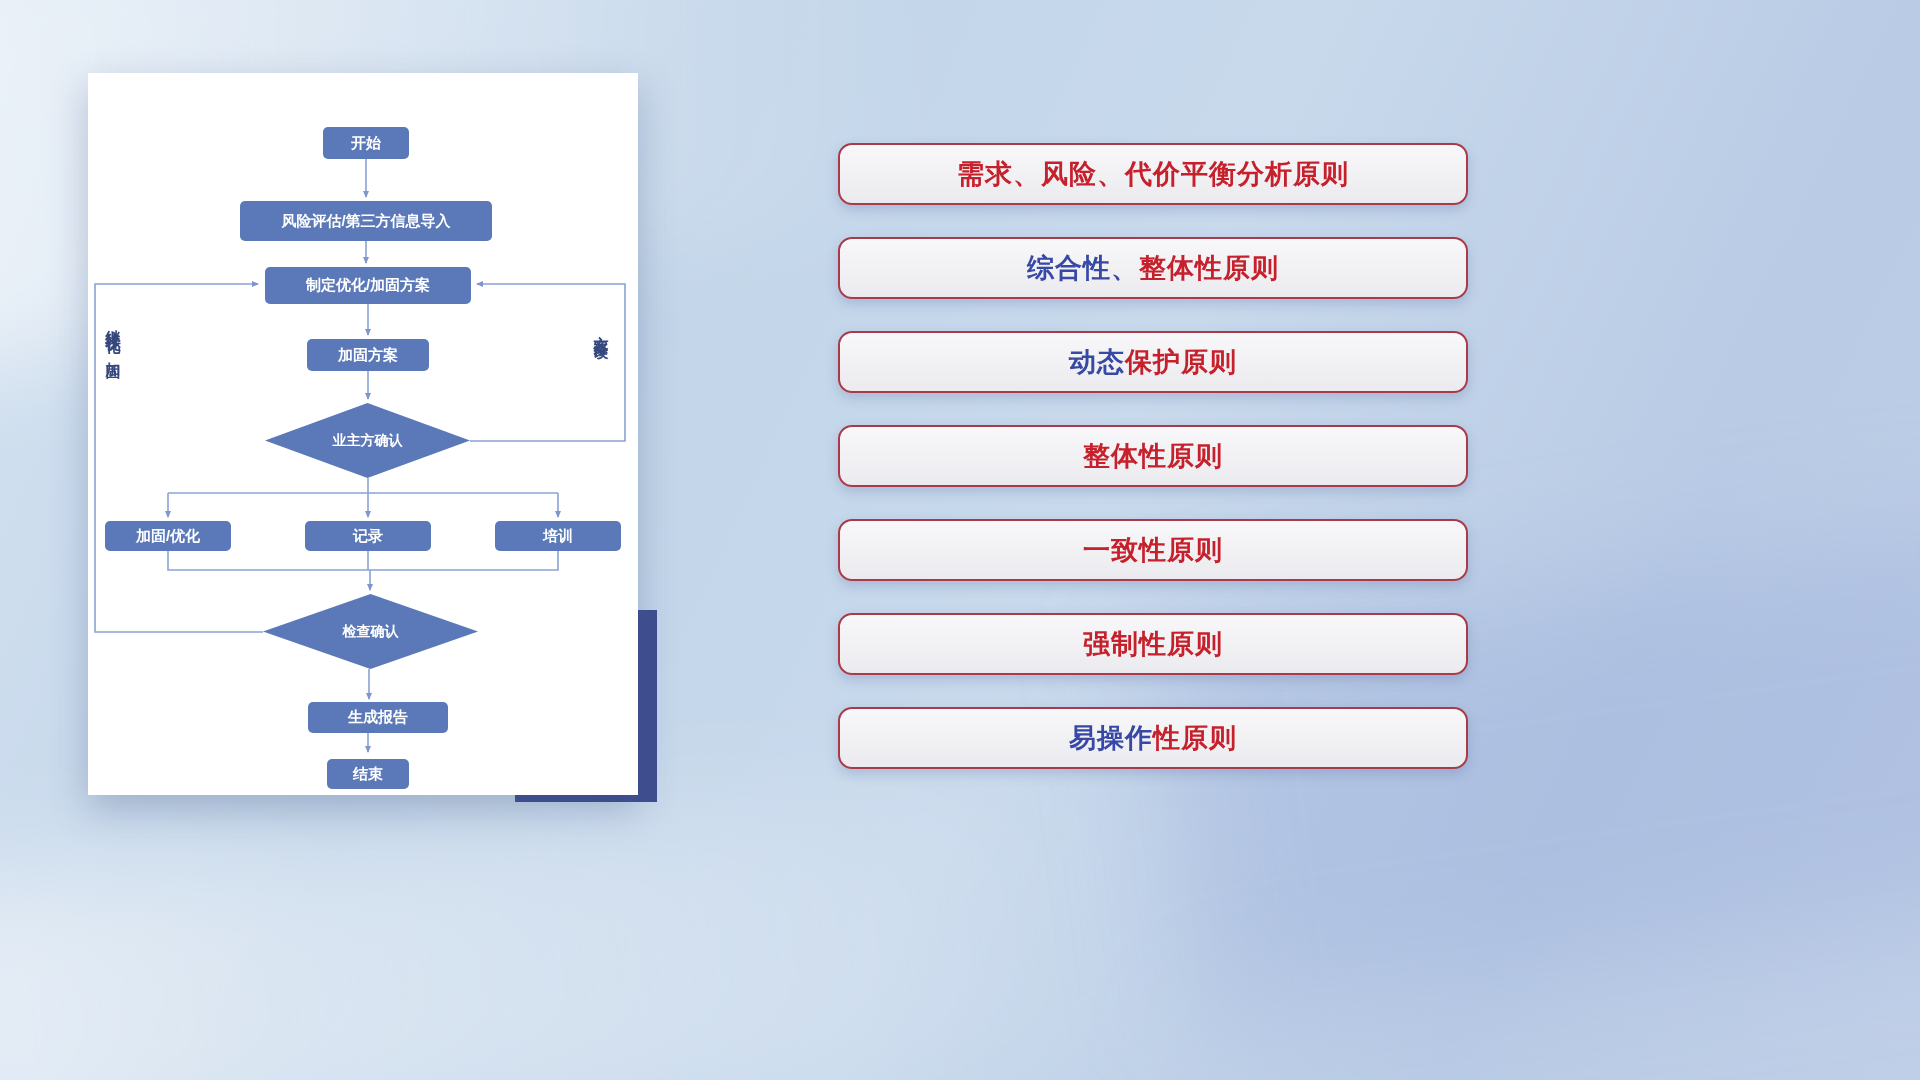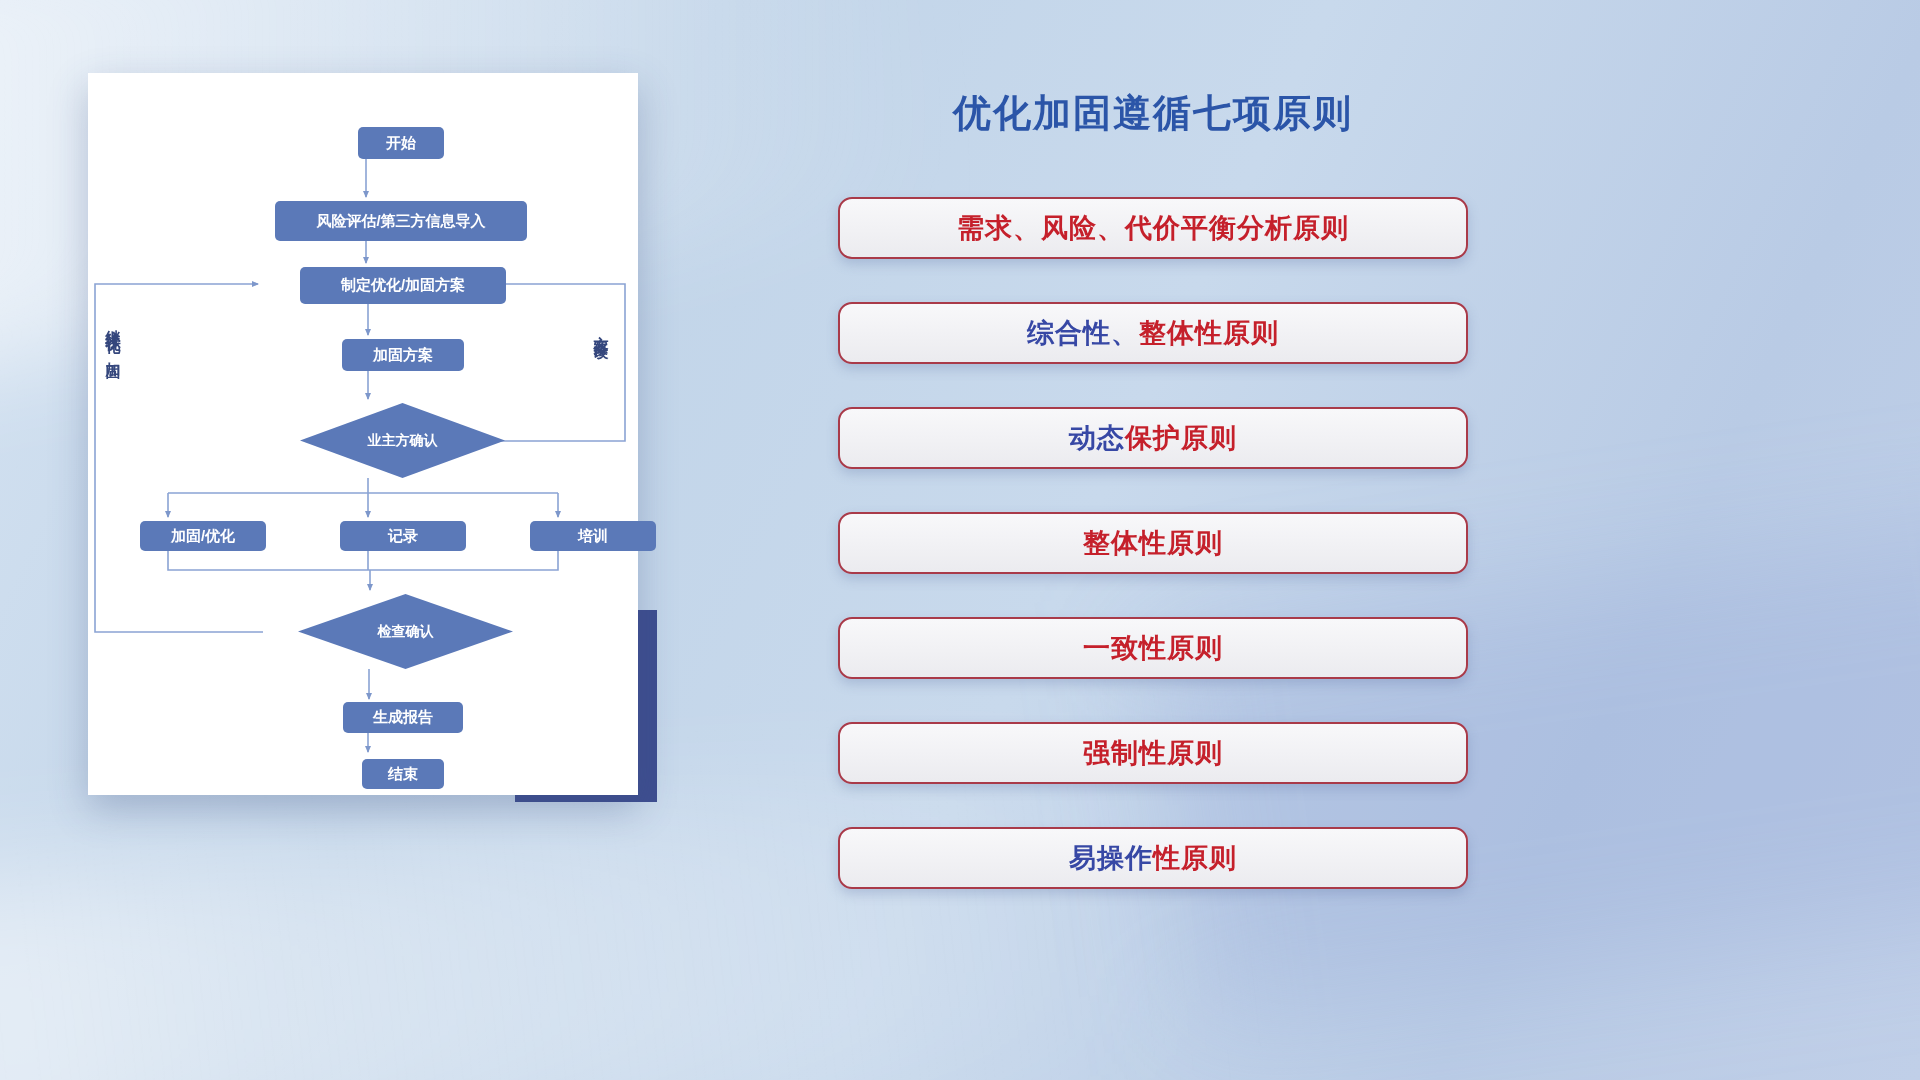--- a/index.html
+++ b/index.html
@@ -19,30 +19,30 @@
     background:rgba(148,168,214,.35);transform:rotate(-8deg);filter:blur(60px);}
 
   
   .accent-square{position:absolute;left:515px;top:610px;width:142px;height:192px;
     background:#3e4e90;z-index:1;}
   .flow-card{position:absolute;left:88px;top:73px;width:550px;height:722px;
     background:#ffffff;z-index:2;box-shadow:0 14px 36px rgba(60,80,130,.30);}
   .flow-card svg{position:absolute;left:0;top:0;z-index:1;}
   .fc-node{position:absolute;z-index:2;display:flex;align-items:center;justify-content:center;
     background:var(--node-blue,#5b79b8);color:#ffffff;font-weight:bold;font-size:15px;
-    border-radius:5px;text-align:center;line-height:1.1;margin-left:35px;}
+    border-radius:5px;text-align:center;line-height:1.1;}
   .fc-diamond{border-radius:0;clip-path:polygon(50% 0%,100% 50%,50% 100%,0% 50%);font-size:14px;}
   .fc-side-label{position:absolute;z-index:2;color:#35477d;font-weight:bold;font-size:15px;
     writing-mode:vertical-lr;text-orientation:upright;letter-spacing:3px;line-height:1;}
 
   
   .right-panel{position:absolute;left:838px;top:86px;width:630px;z-index:2;}
   .panel-title{margin:0;text-align:center;font-size:38px;line-height:54px;font-weight:bold;
     color:var(--title-blue,#2b55a8);letter-spacing:2px;}
-  .pill-list{margin-top:57px;display:flex;flex-direction:column;gap:43px;}
+  .pill-list{margin-top:57px;display:flex;flex-direction:column;gap:32px;}
   .pill{height:58px;border-radius:14px;border:2px solid #a93a49;
     background:linear-gradient(180deg,#f8f8fa 0%,#ebebef 100%);
     box-shadow:0 5px 12px rgba(90,110,160,.28);
     display:flex;align-items:center;justify-content:center;
     font-size:27px;font-weight:600;letter-spacing:1px;}
   .seg-blue{color:var(--accent-blue,#3748a5);}
   .seg-red{color:var(--accent-red,#c5202b);}
 </style>
 </head>
 <body>
@@ -82,29 +82,28 @@
 
   <div class="fc-node" style="left:235px;top:54px;width:86px;height:32px">开始</div>
   <div class="fc-node" style="left:152px;top:128px;width:252px;height:40px">风险评估/第三方信息导入</div>
   <div class="fc-node" style="left:177px;top:194px;width:206px;height:37px">制定优化/加固方案</div>
   <div class="fc-node" style="left:219px;top:266px;width:122px;height:32px">加固方案</div>
   <div class="fc-node fc-diamond" style="left:177px;top:330px;width:205px;height:75px">业主方确认</div>
   <div class="fc-node" style="left:17px;top:448px;width:126px;height:30px">加固/优化</div>
   <div class="fc-node" style="left:217px;top:448px;width:126px;height:30px">记录</div>
   <div class="fc-node" style="left:407px;top:448px;width:126px;height:30px">培训</div>
   <div class="fc-node fc-diamond" style="left:175px;top:521px;width:215px;height:75px">检查确认</div>
-  <div class="fc-node" style="left:220px;top:629px;width:120px;height:31px">生成报告</div>
+  <div class="fc-node" style="left:220px;top:629px;width:140px;height:31px">生成报告</div>
   <div class="fc-node" style="left:239px;top:686px;width:82px;height:30px">结束</div>
 
   <div class="fc-side-label" style="left:18px;top:245px">继续优化/加固</div>
   <div class="fc-side-label" style="left:506px;top:250px">方案修改</div>
 </div>
 
 <div class="right-panel">
-  <h1 class="panel-title">优化加固遵循七项原则</h1>
   <div class="pill-list">
     <div class="pill">
         <span class="seg-blue"></span>
         <span class="seg-red">需求、风险、代价平衡分析原则</span>
       </div>
     <div class="pill">
         <span class="seg-blue">综合性、</span>
         <span class="seg-red">整体性原则</span>
       </div>
     <div class="pill">

